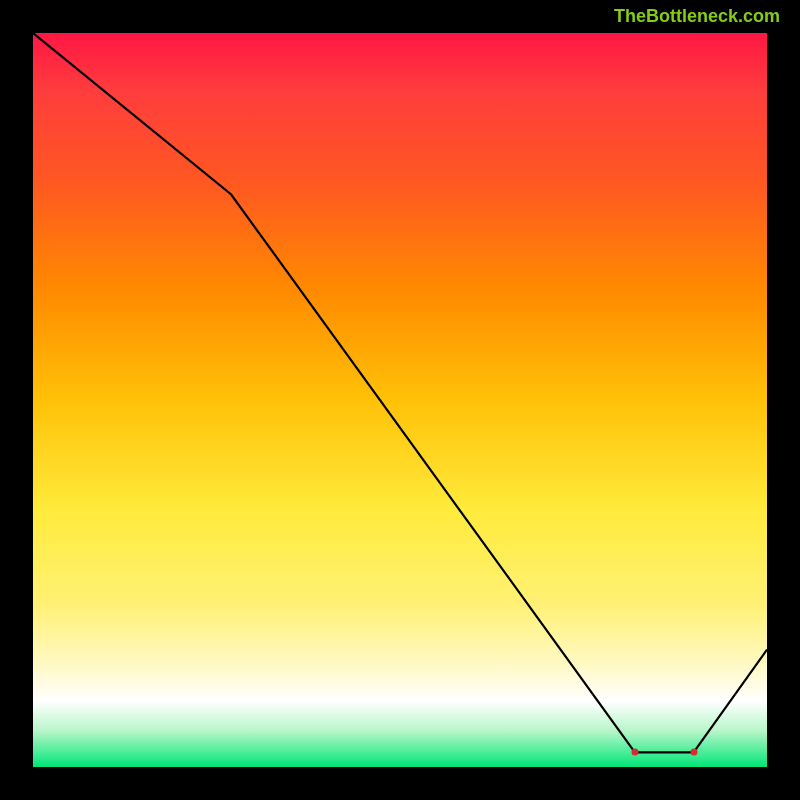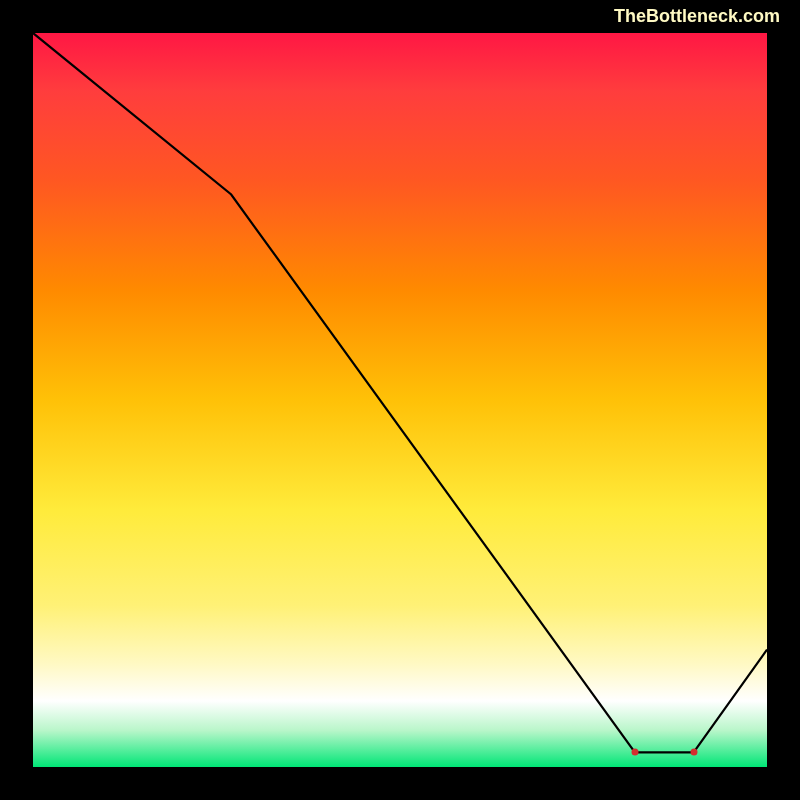--- a/index.html
+++ b/index.html
@@ -8,21 +8,21 @@
     background: #000;
     width: 800px;
     height: 800px;
     font-family: Arial, sans-serif;
     position: relative;
   }
   .watermark {
     position: absolute;
     top: 6px;
     right: 20px;
-    color: #fef9c3;
+    color: #84cc16;
     font-size: 18px;
     font-weight: bold;
   }
   .plot-area {
     position: absolute;
     left: 33px;
     top: 33px;
     width: 734px;
     height: 734px;
     background: linear-gradient(to bottom,

